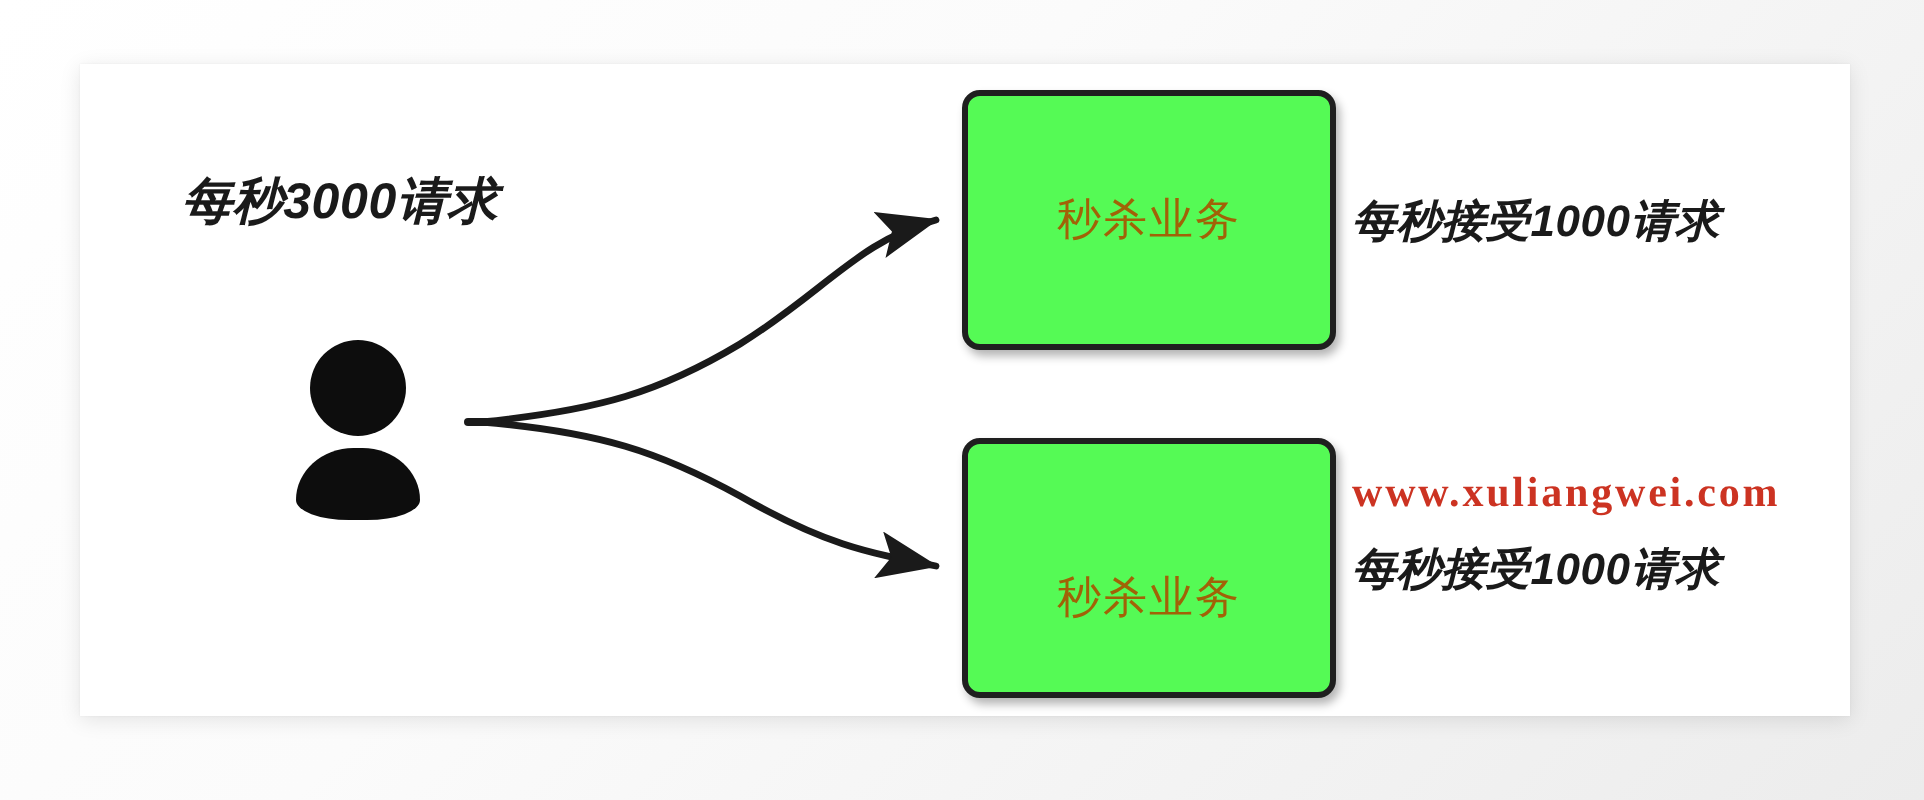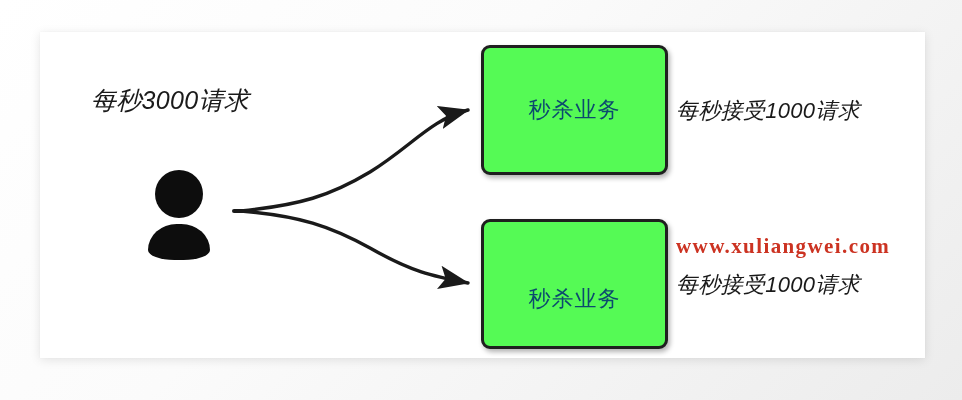--- a/index.html
+++ b/index.html
@@ -38,21 +38,21 @@
     left: 0;
     top: 0;
     width: 962px;
     height: 400px;
     pointer-events: none;
   }
 
   
   .label {
     position: absolute;
-    font-weight: normal;
+    font-weight: bold;
     font-style: italic;
     color: #1a1a1a;
     white-space: nowrap;
     letter-spacing: 0.3px;
   }
   #label-left {
     left: 91px;
     top: 84px;
     font-size: 25px;
   }
@@ -92,21 +92,21 @@
     display: flex;
     align-items: center;
     justify-content: center;
   }
   #service-box-1 { left: 481px; top: 45px; }
   #service-box-2 { left: 481px; top: 219px; }
   #service-box-2 .box-text { transform: translateY(15px); }
 
   .box-text {
     font-size: 22px;
-    color: #0c4a6e;
+    color: #a16207;
     letter-spacing: 1px;
     font-weight: normal;
   }
 
   
   #user-icon {
     position: absolute;
     left: 148px;
     top: 170px;
     width: 62px;

